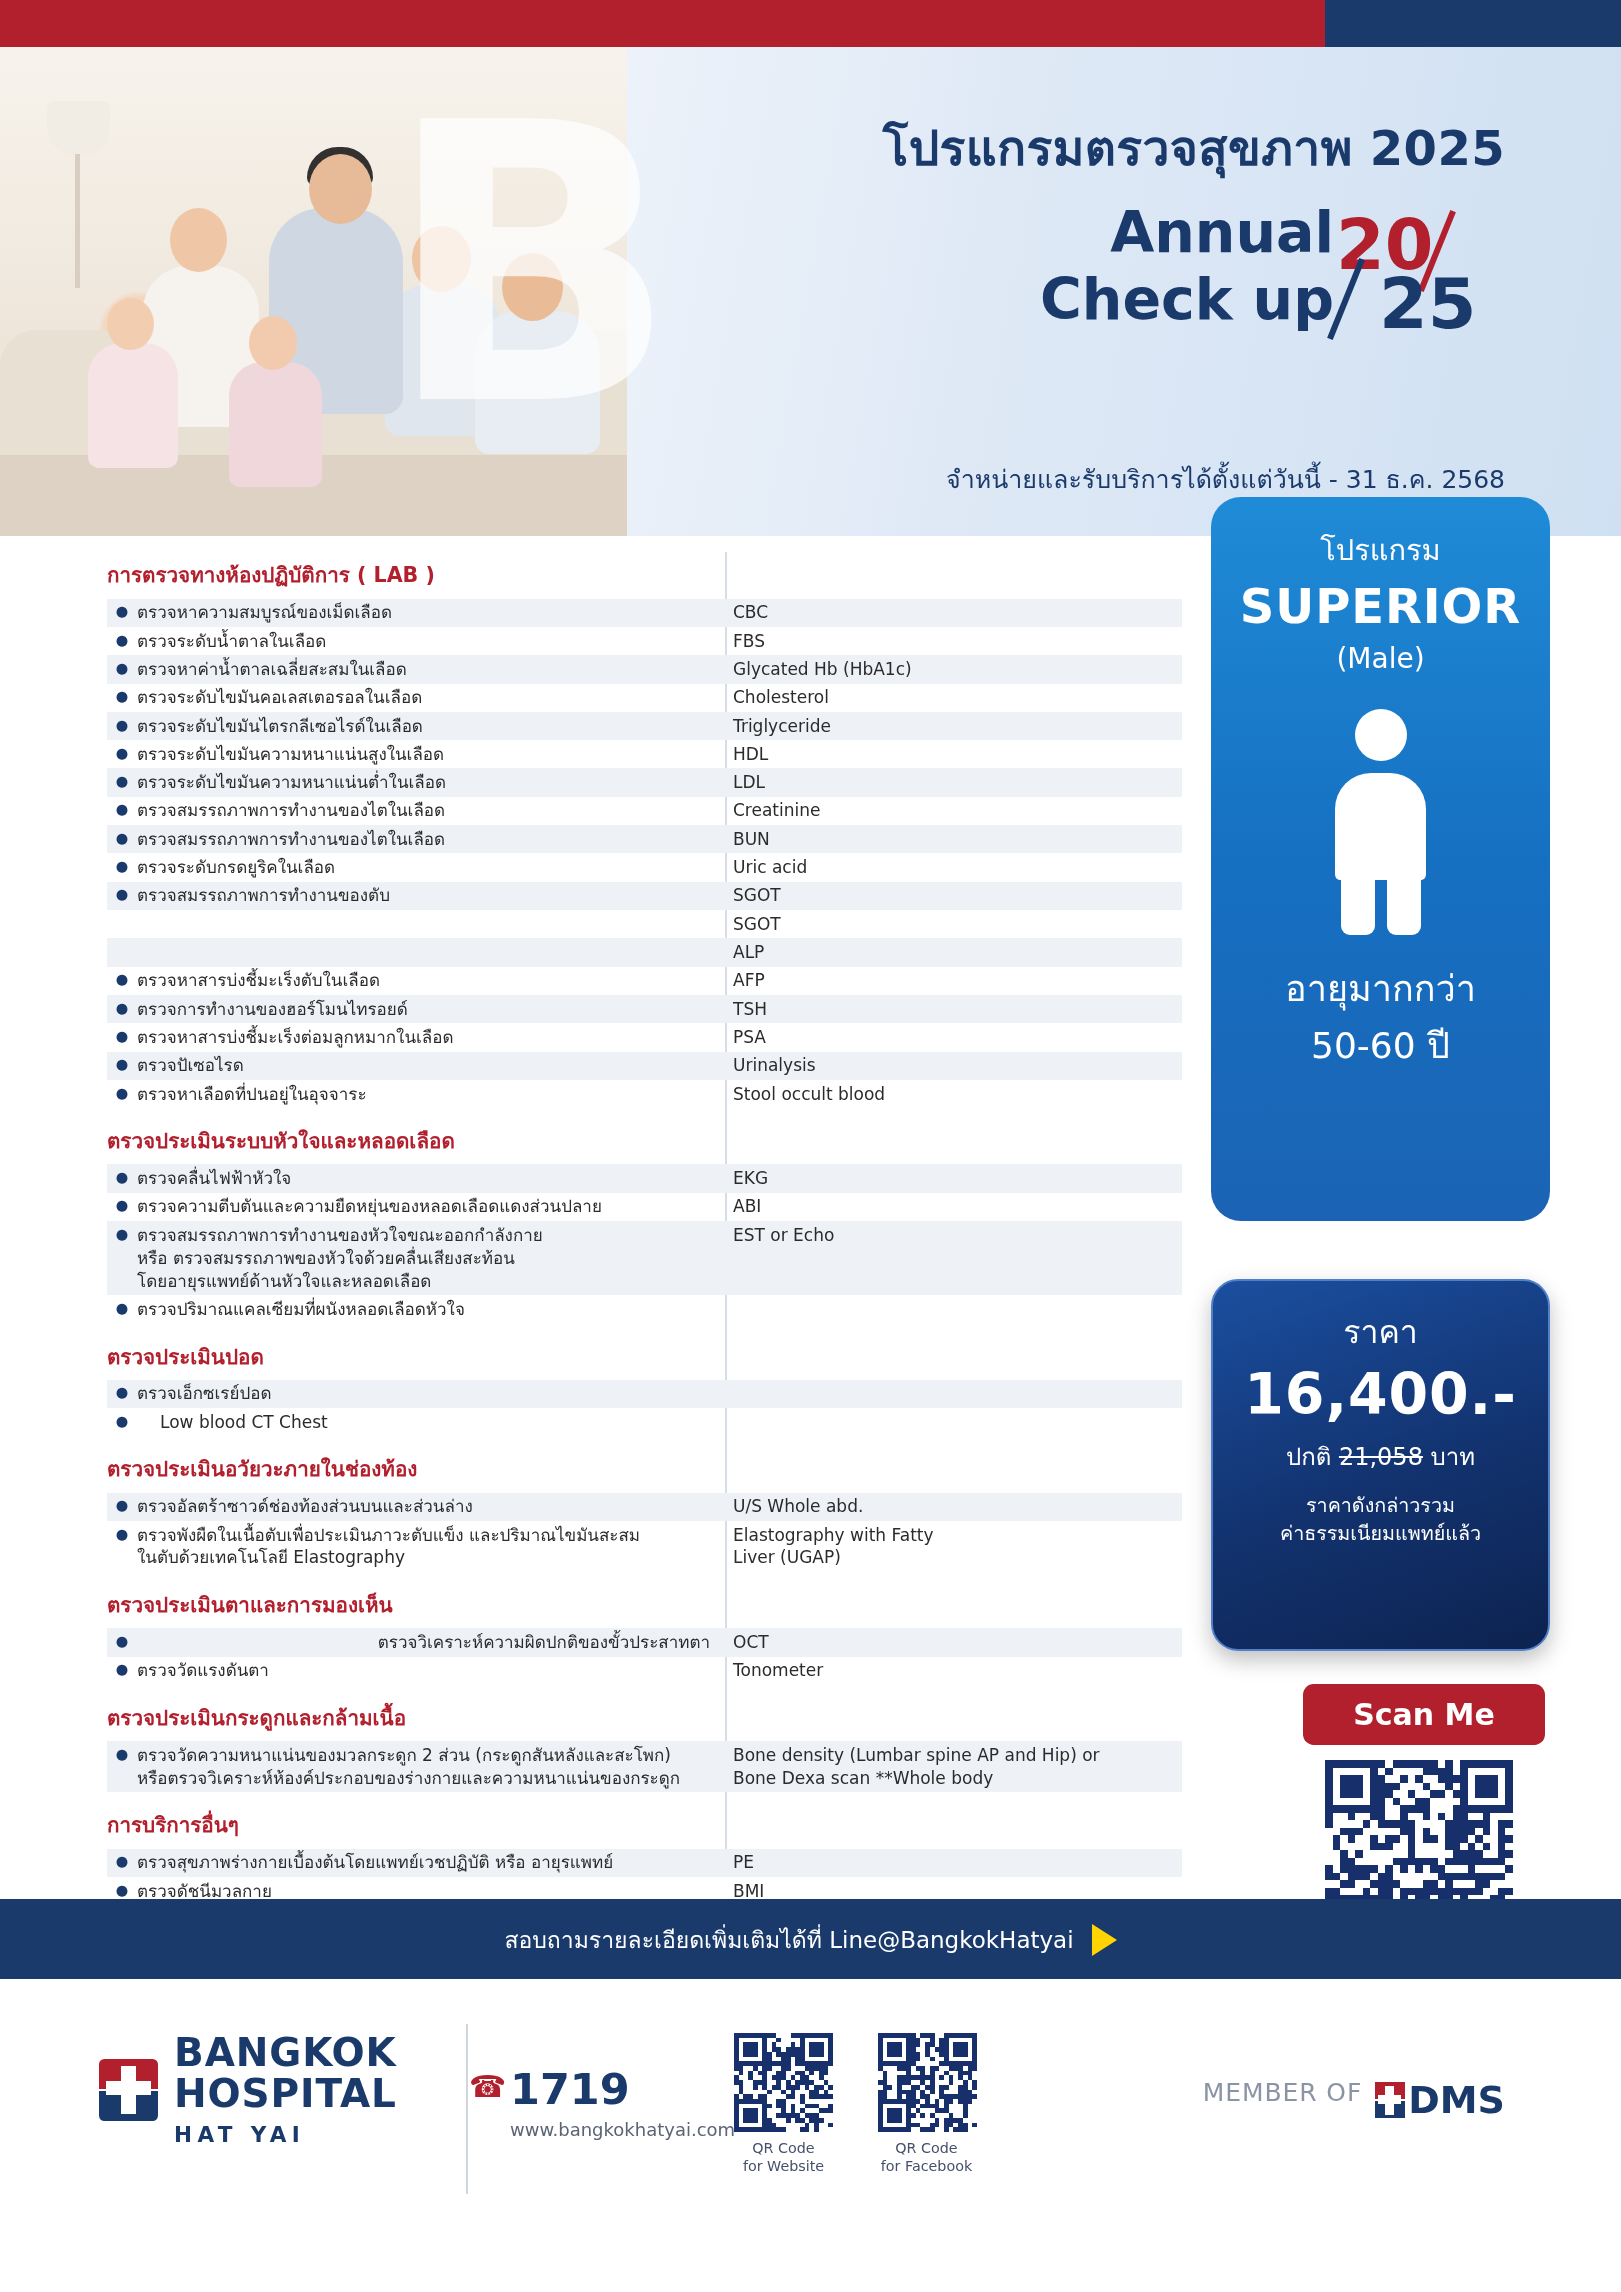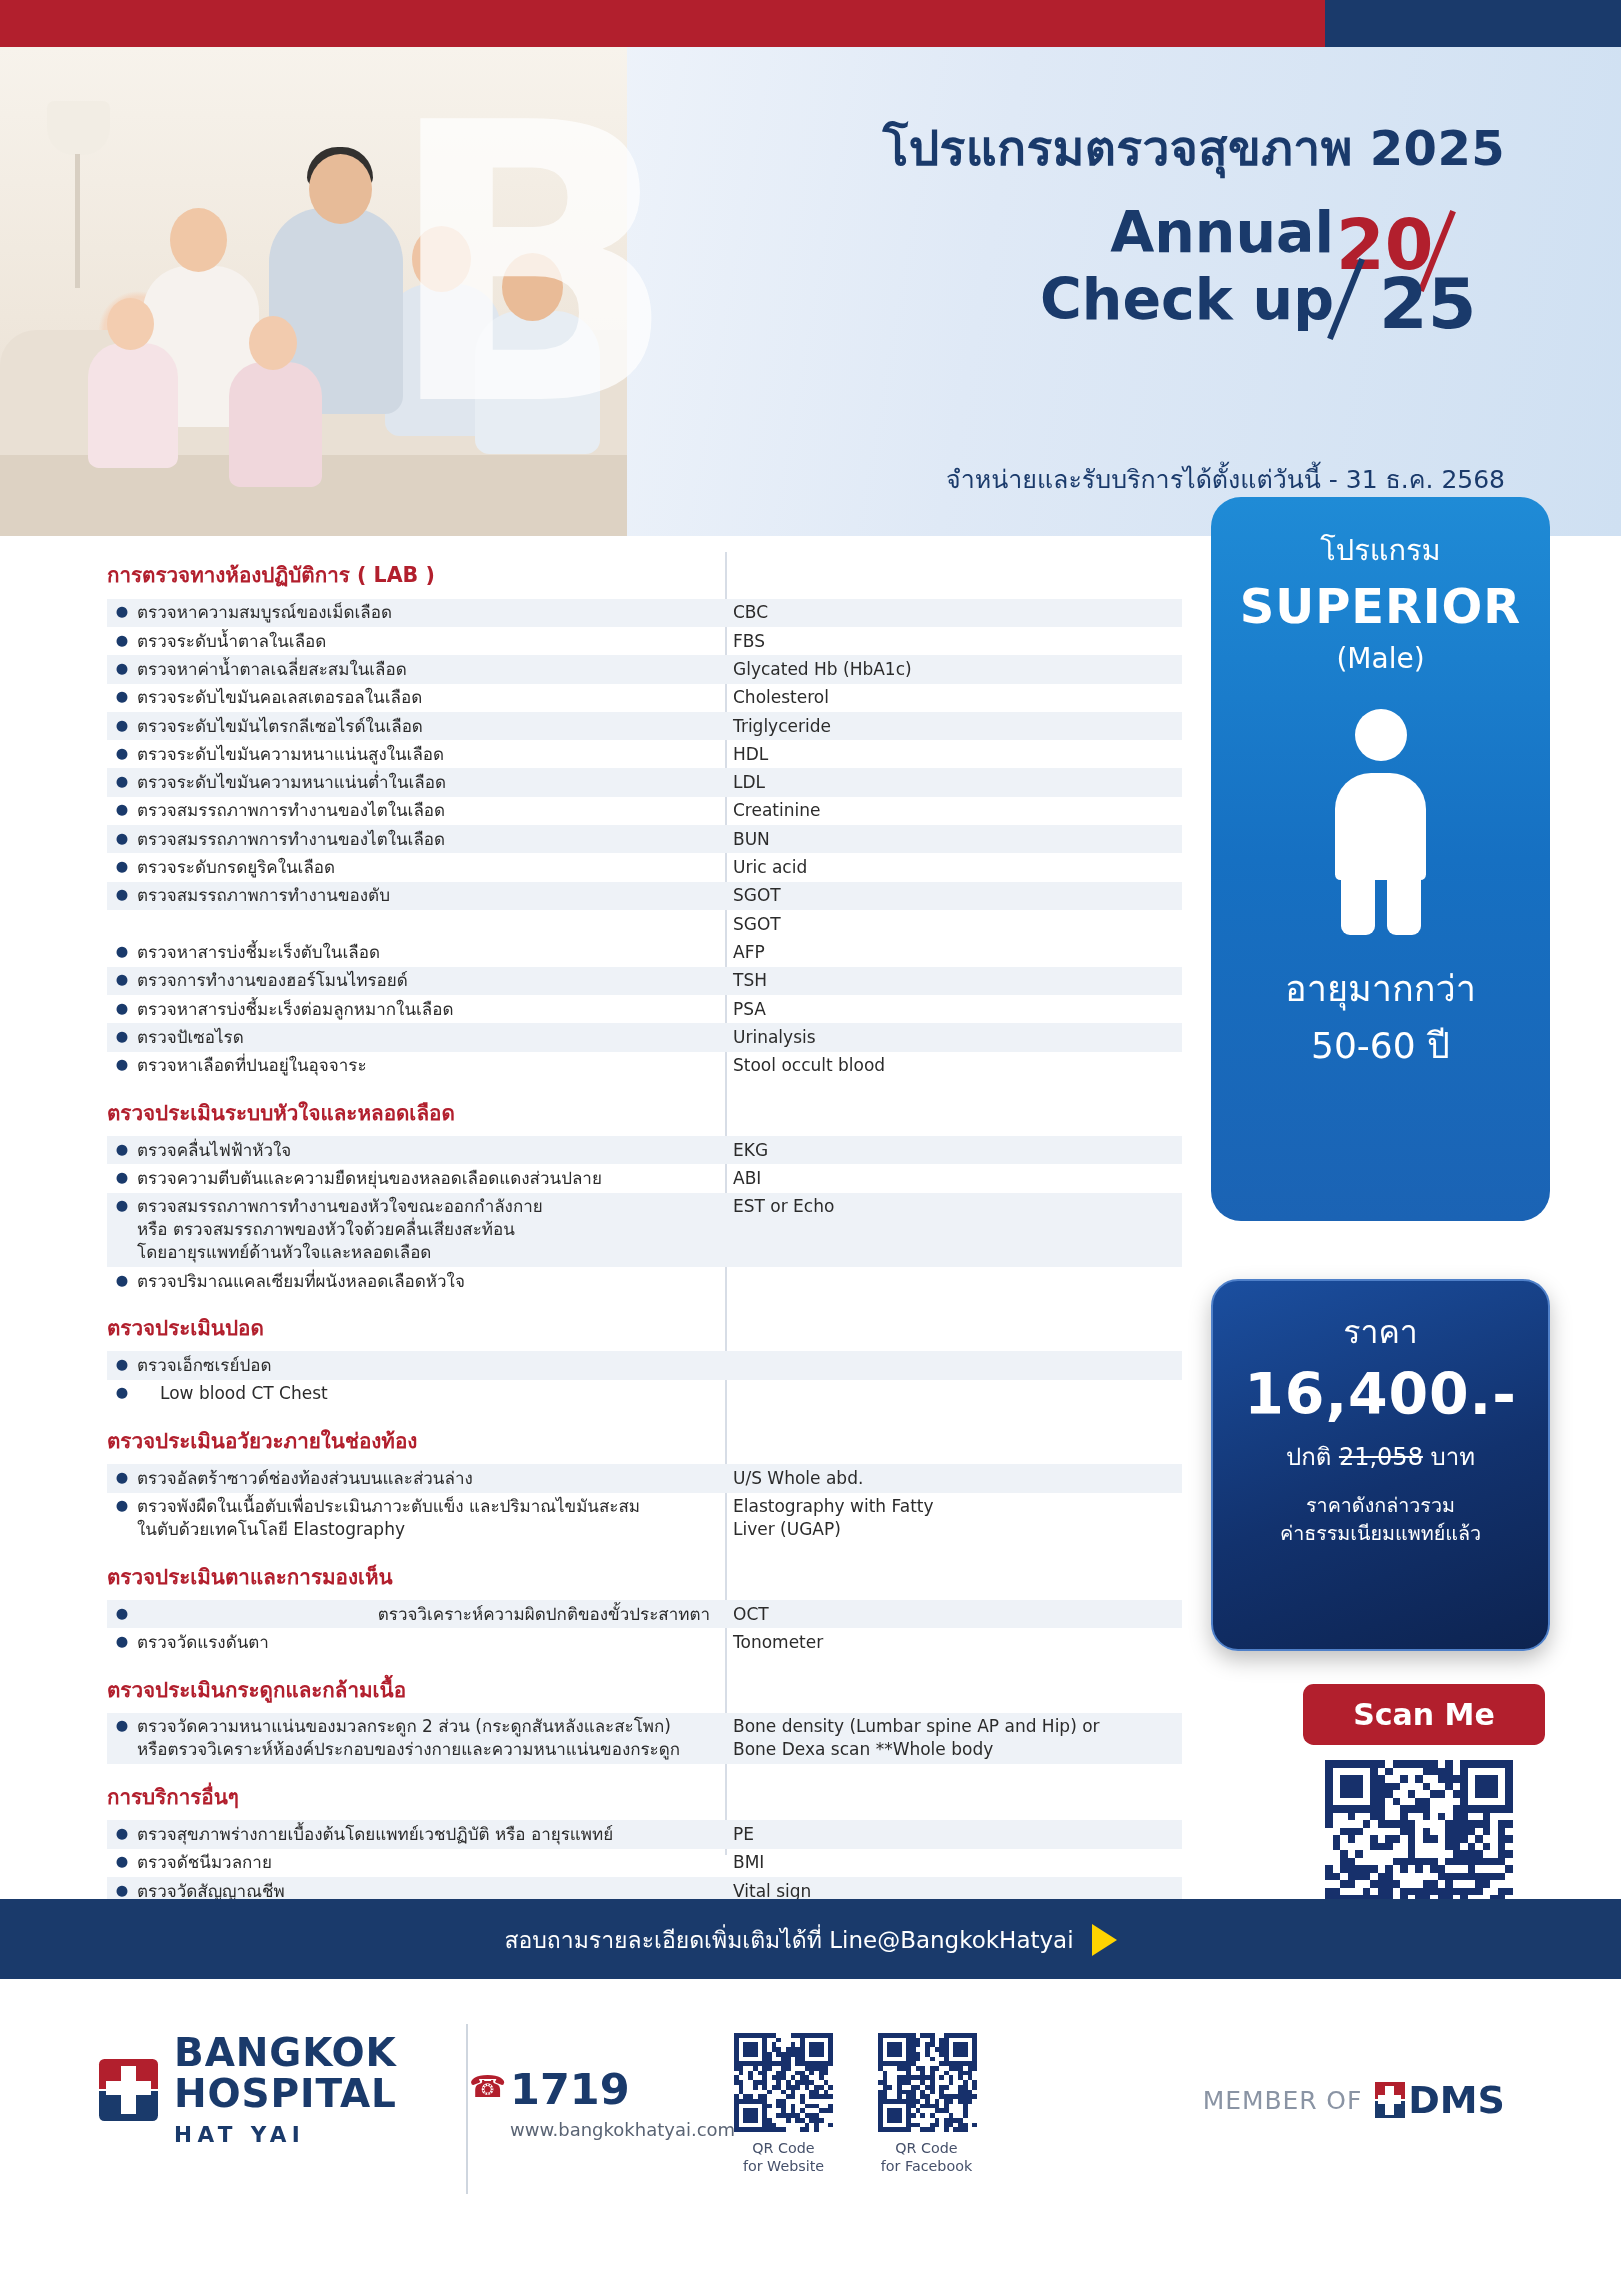--- a/index.html
+++ b/index.html
@@ -146,21 +146,21 @@
   .bkk-text .l1 { font-size:39px; font-weight:bold; color:#1a3a6b; letter-spacing:0.9px; line-height:1.05;}
   .bkk-text .l2 { font-size:39px; font-weight:bold; color:#1a3a6b; letter-spacing:0.9px; line-height:1.05;}
   .bkk-text .l3 { font-size:21.5px; font-weight:bold; color:#1a3a6b; letter-spacing:5.4px; margin-top:7.2px;}
   .foot-div { position:absolute; left:466px; top:45px; width:1.8px; height:170px; background:#cfd6df; }
   .phone { position:absolute; left:510px; top:85px; }
   .phone .num { font-size:43px; font-weight:bold; color:#1a3a6b; }
   .phone .web { font-size:18px; color:#5a6474; margin-top:5.4px; }
   .phone-icon { position:absolute; left:-41px; top:5.4px; width:30px; height:30px; color:#b21f2d; font-size:30px; }
   .fqr { position:absolute; width:99px; height:99px; }
   .fqr-cap { position:absolute; font-size:14.3px; color:#4a5costa; color:#45506a; text-align:center; width:125px; line-height:1.25;}
-  .member { position:absolute; right:116px; top:99px; display:flex; align-items:center; }
+  .member { position:absolute; right:116px; top:99px; display:flex; align-items:flex-start; }
   .member .mo { font-size:25px; color:#8a94a4; letter-spacing:0.9px; margin-right:12.5px; }
   .member .bdms { font-size:38px; font-weight:bold; color:#1a3a6b; }
   .member .bd-mark { display:inline-block; width:30px; height:36px; position:relative; margin-right:3.6px; vertical-align:-5.4px;}
   .member .bd-mark .a { position:absolute; left:0; top:0; width:30px; height:17px; background:#b21f2d; }
   .member .bd-mark .b { position:absolute; left:0; top:19px; width:30px; height:17px; background:#1a3a6b; }
   .member .bd-mark .c { position:absolute; left:10.7px; top:3.6px; width:9px; height:29px; background:#fff; }
   .member .bd-mark .d { position:absolute; left:3.6px; top:12.5px; width:23px; height:9px; background:#fff; }
 </style>
 </head>
 <body>
@@ -272,20 +272,25 @@
       </div>
       <div class="row alt">
         <div class="bullet">●</div>
         <div class="th" style="white-space: pre-line;">ตรวจสมรรถภาพการทำงานของตับ</div>
         <div class="en" style="white-space: pre-line;">SGOT</div>
       </div>
       <div class="row">
         <div class="bullet"></div>
         <div class="th" style="white-space: pre-line;"></div>
         <div class="en" style="white-space: pre-line;">SGOT</div>
+      </div>
+      <div class="row alt">
+        <div class="bullet"></div>
+        <div class="th" style="white-space: pre-line;"></div>
+        <div class="en" style="white-space: pre-line;">ALP</div>
       </div>
       <div class="row">
         <div class="bullet">●</div>
         <div class="th" style="white-space: pre-line;">ตรวจหาสารบ่งชี้มะเร็งตับในเลือด</div>
         <div class="en" style="white-space: pre-line;">AFP</div>
       </div>
       <div class="row alt">
         <div class="bullet">●</div>
         <div class="th" style="white-space: pre-line;">ตรวจการทำงานของฮอร์โมนไทรอยด์</div>
         <div class="en" style="white-space: pre-line;">TSH</div>

